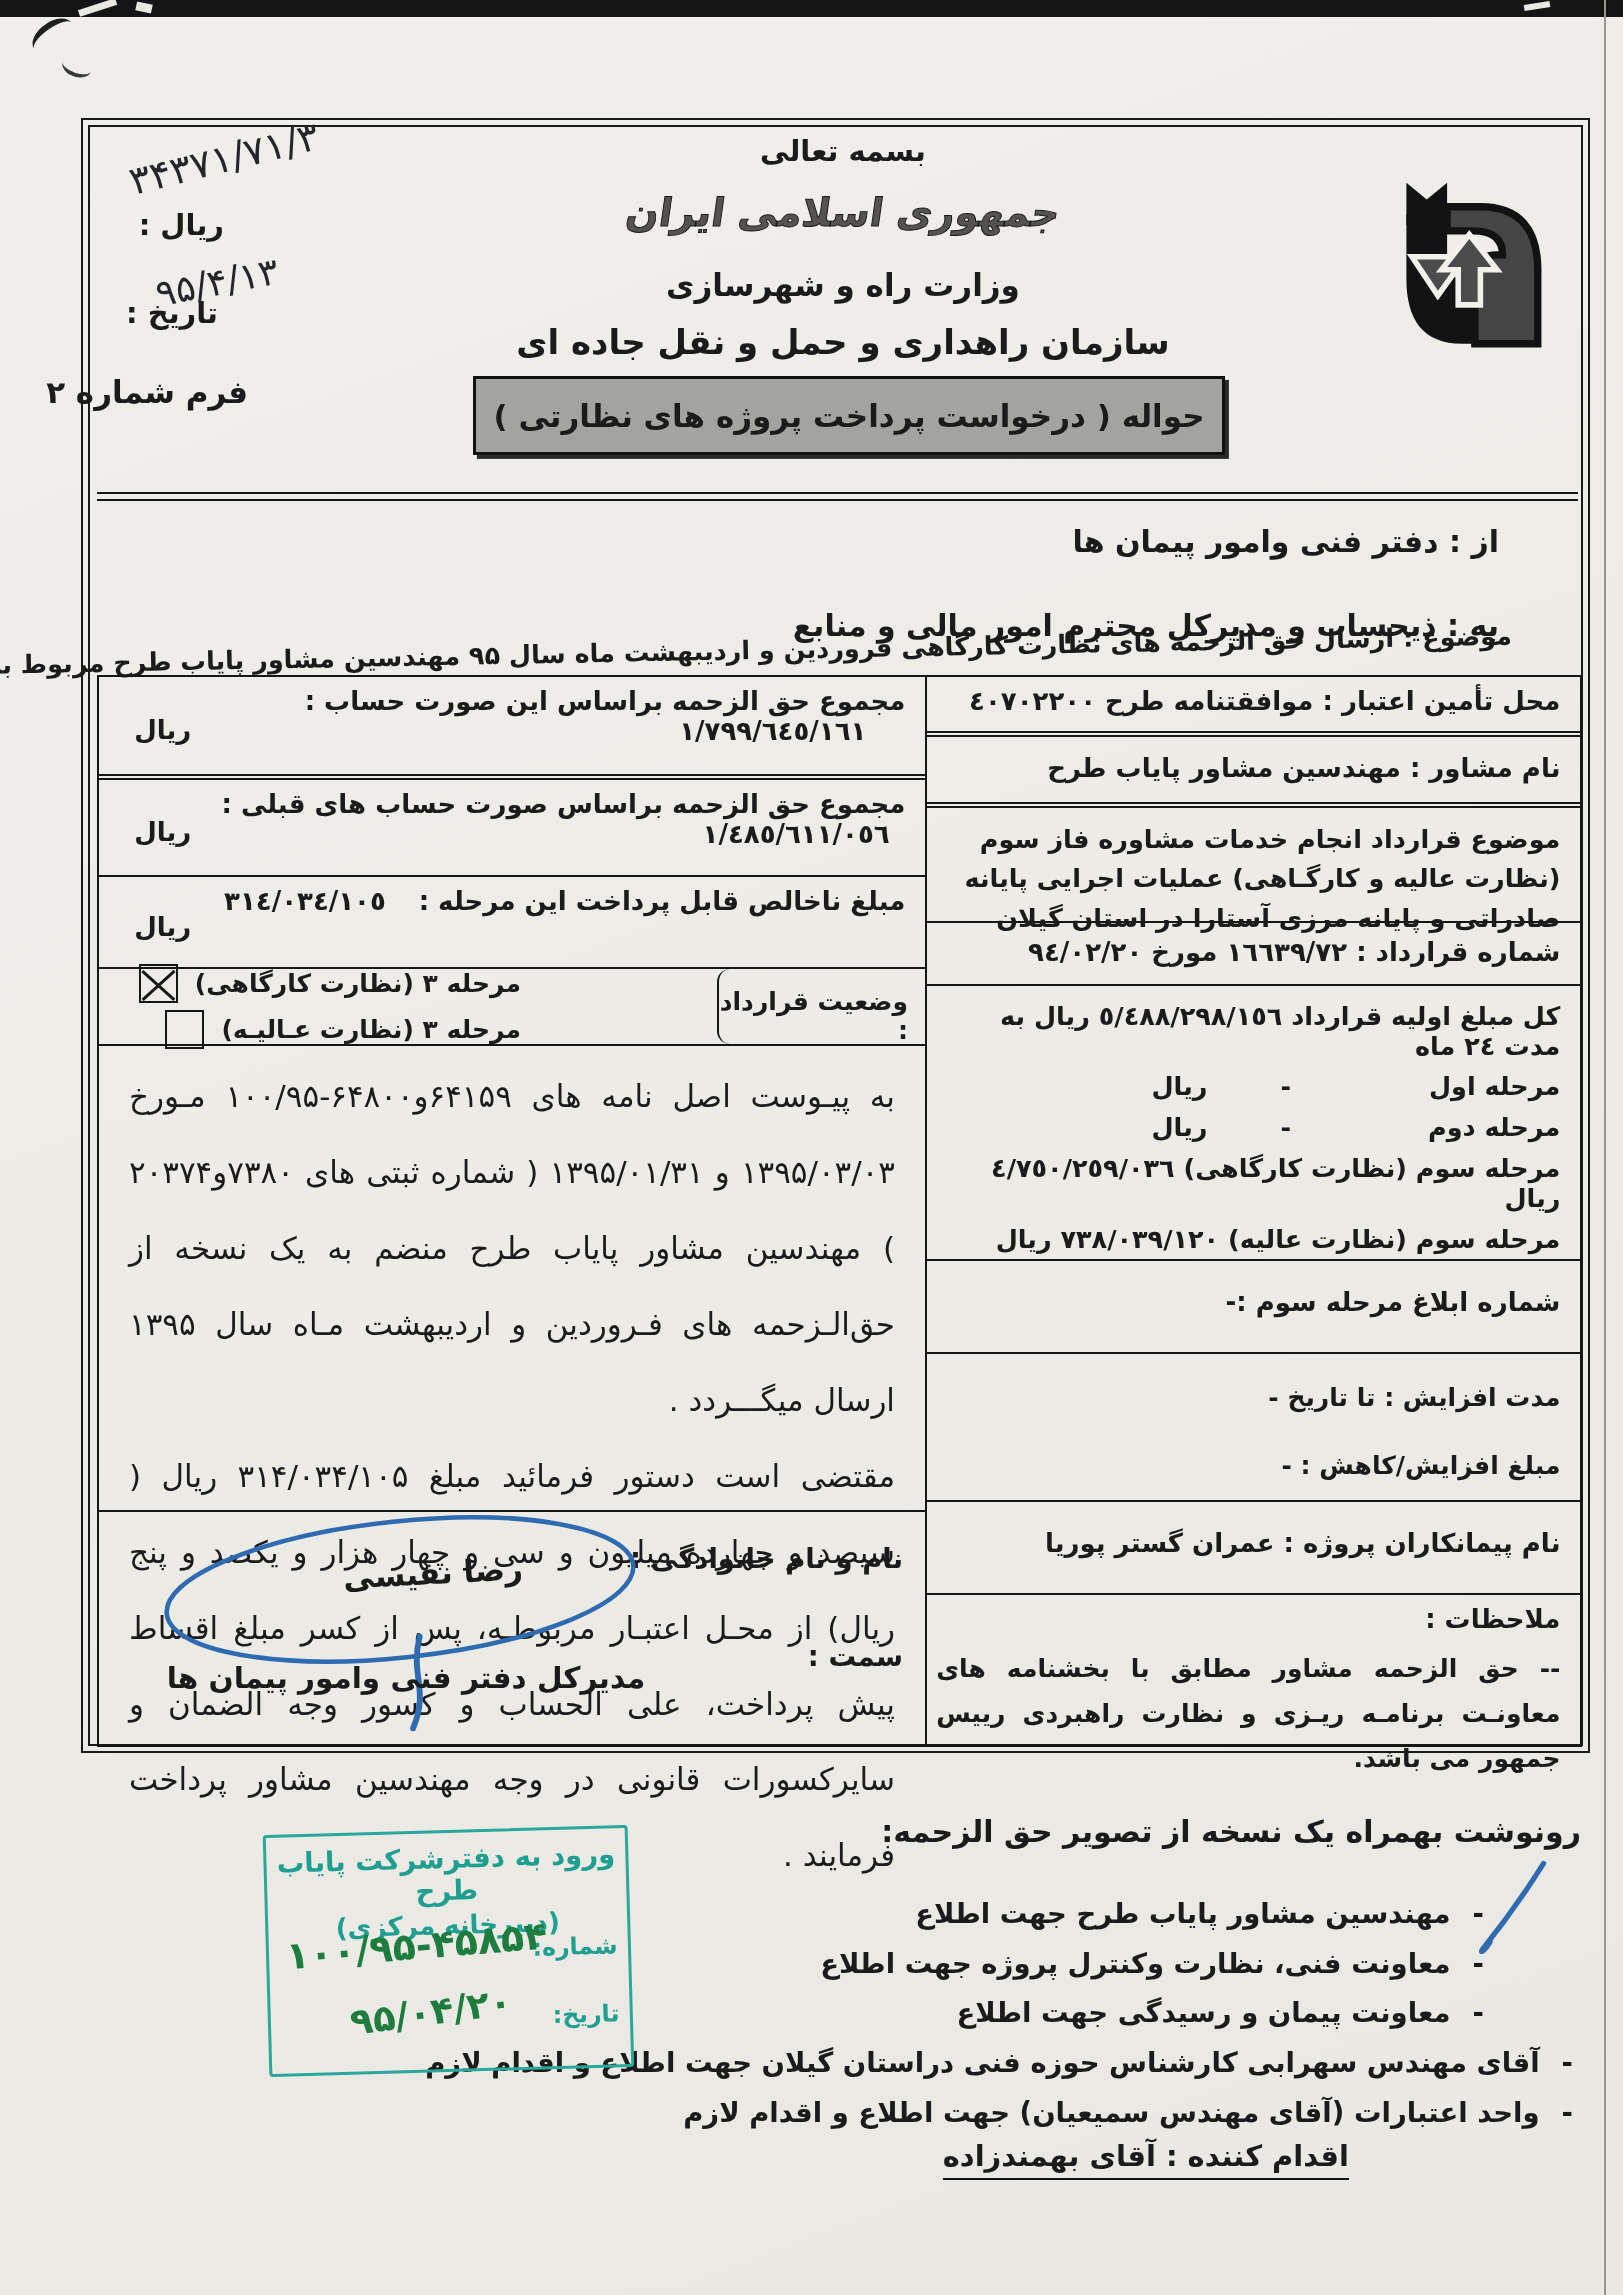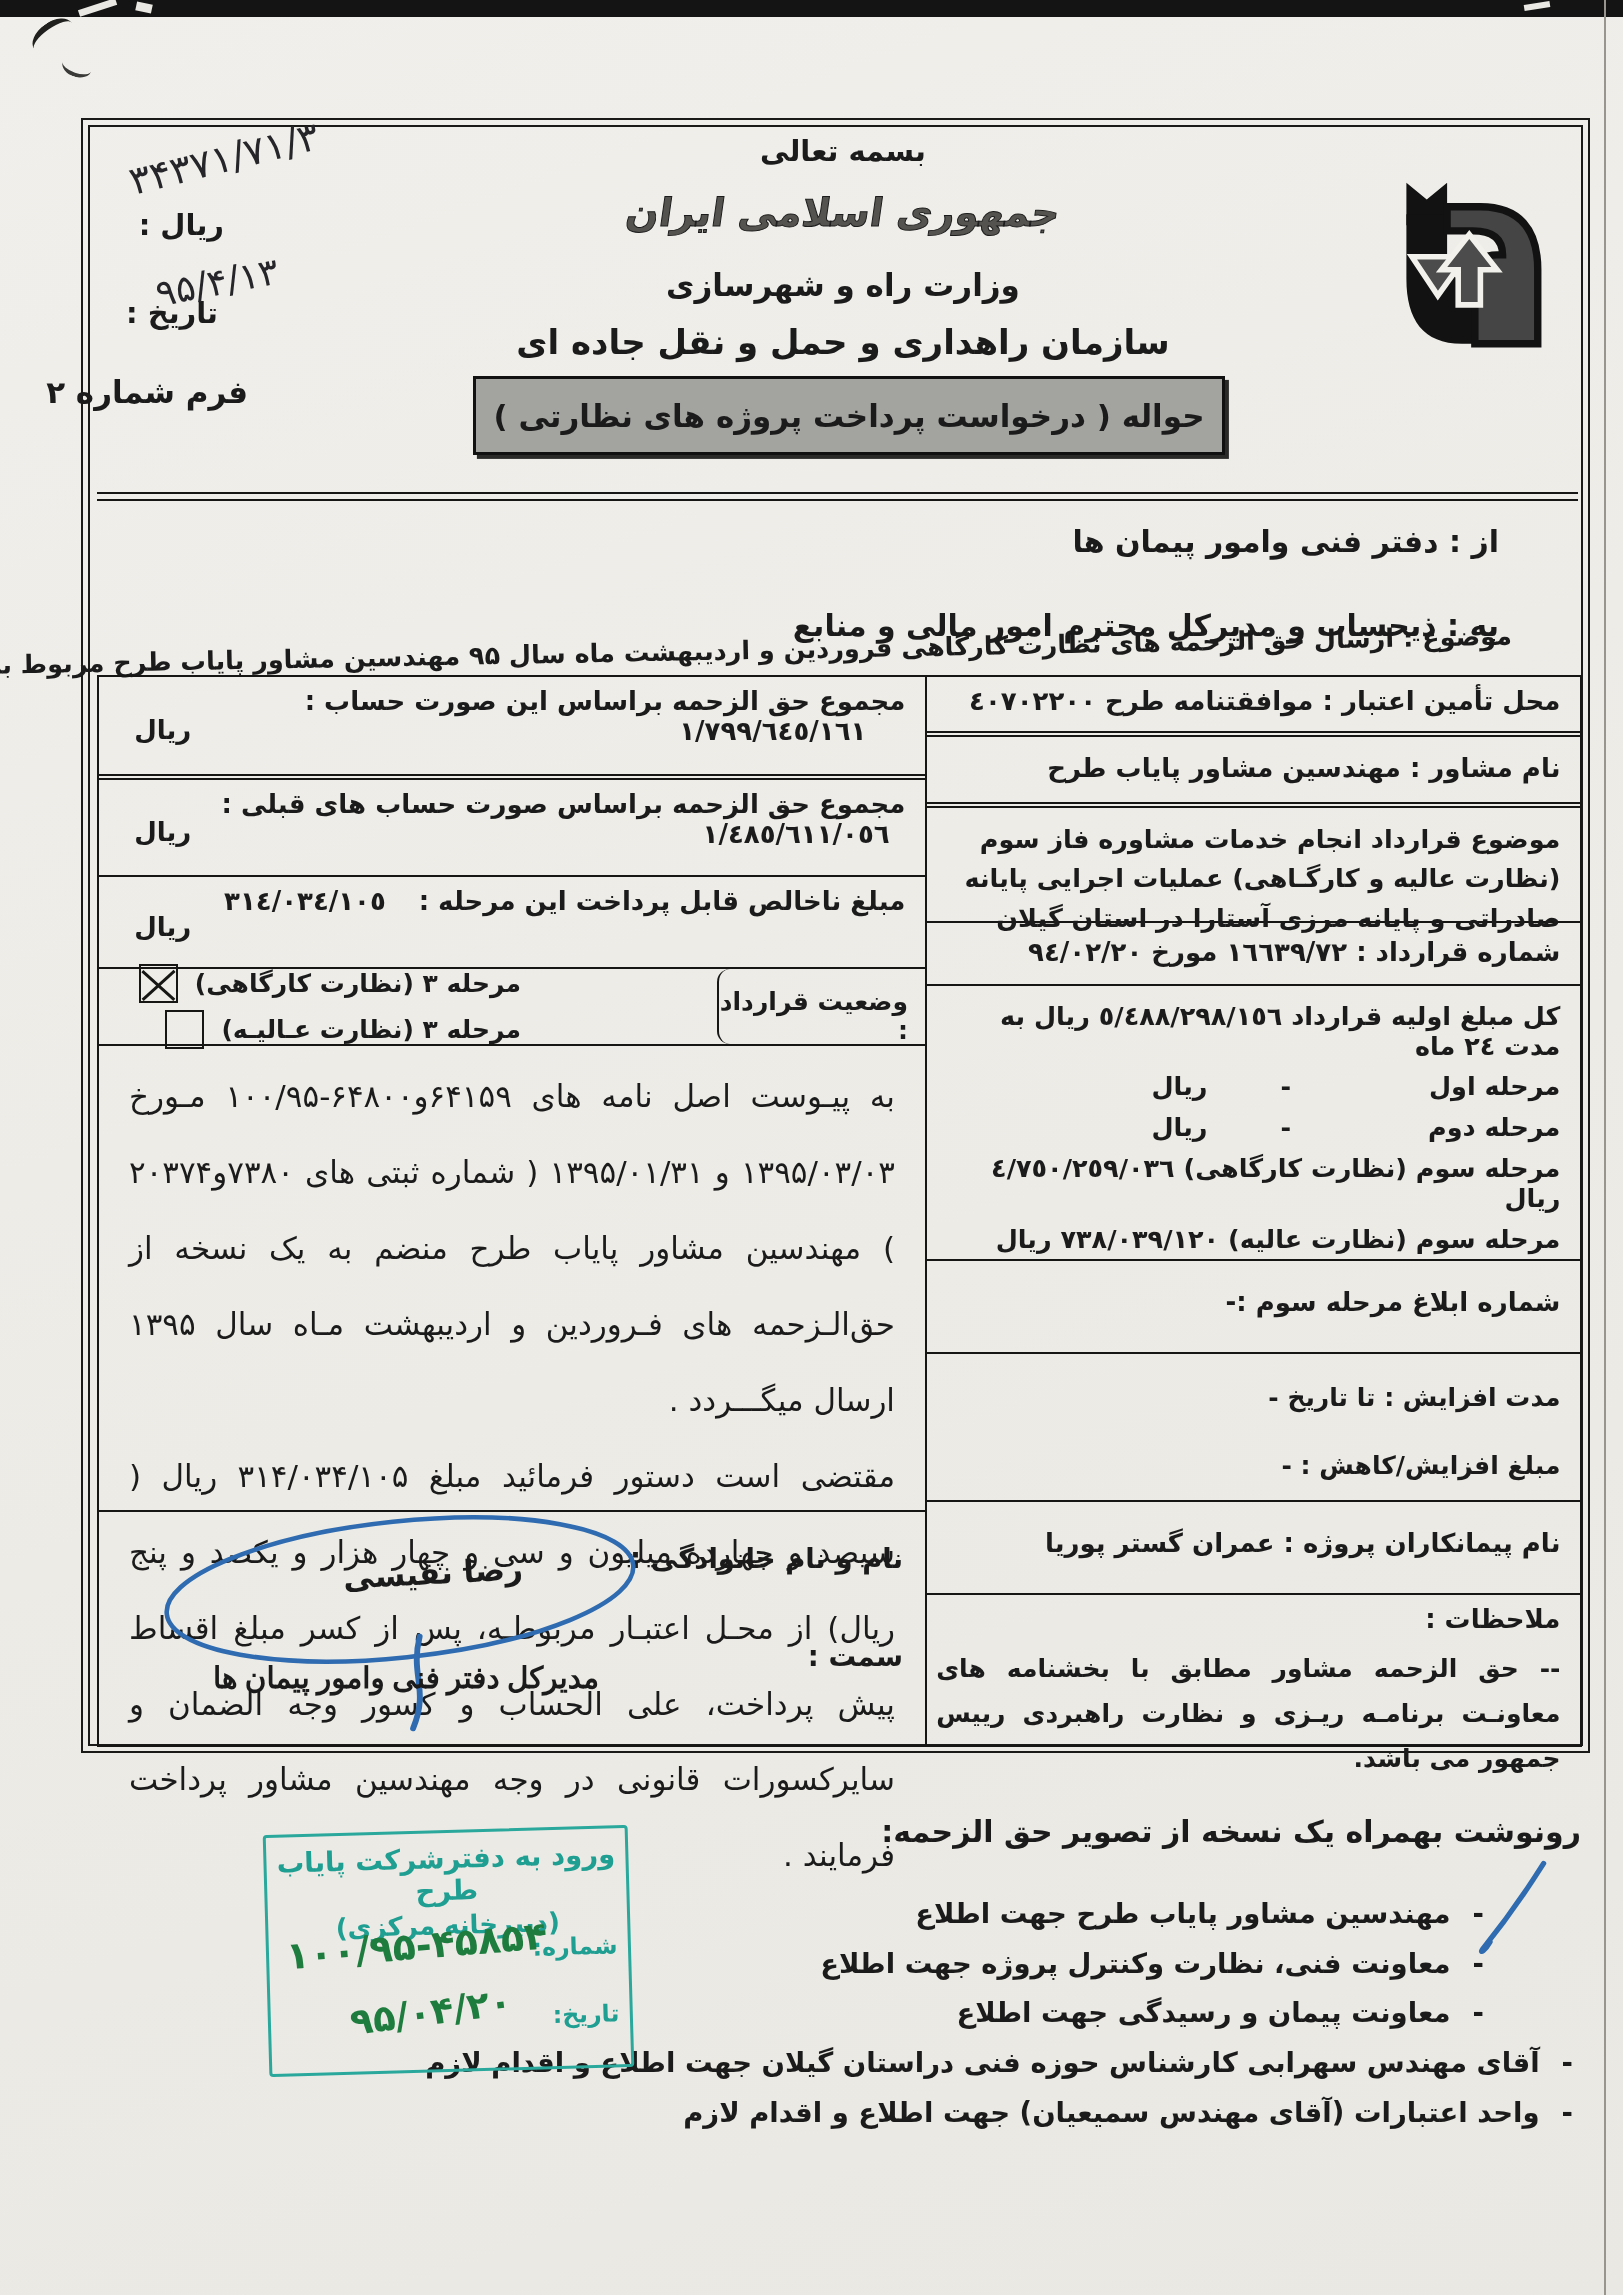--- a/index.html
+++ b/index.html
@@ -243,21 +243,21 @@
       <div class="row last" style="height:223px;position:relative;">
         <div class="abs b" style="right:22px;top:30px;font-size:27.5px;">نام و نام خانوادگی :</div>
         <div class="abs b" style="right:22px;top:128px;font-size:27.5px;">سمت :</div>
 
         <div class="abs" style="left:39px;top:0px;width:524px;height:223px;">
           <svg class="abs" style="left:0;top:0;" width="524" height="223" viewBox="0 0 800 340">
             <ellipse cx="400" cy="118" rx="358" ry="104" transform="rotate(-6 400 118)" fill="none" stroke="#2e6bb0" stroke-width="7"></ellipse>
             <path d="M430 190 C 415 250, 445 270, 420 330" fill="none" stroke="#2e6bb0" stroke-width="9" stroke-linecap="round"></path>
           </svg>
           <div class="abs b sig-name" style="left:164px;top:43px;width:262px;font-size:31px;text-align:center;">رضا نفیسی</div>
-          <div class="abs b" style="left:26px;top:149px;width:484px;font-size:29.5px;text-align:center;font-family:Liberation Serif, serif;">مدیرکل دفتر فنی وامور پیمان ها</div>
+          <div class="abs b" style="left:26px;top:149px;width:484px;font-size:29.5px;text-align:center;">مدیرکل دفتر فنی وامور پیمان ها</div>
         </div>
       </div>
     </div>
   </div>
 
   <div class="abs b" style="right:42px;top:1814px;font-size:30px;">رونوشت بهمراه یک نسخه از تصویر حق الزحمه:</div>
 
   <svg class="abs" style="right:65px;top:1858px;" width="98" height="105" viewBox="0 0 150 160">
     <path d="M128 8 C 104 46, 66 100, 34 140 C 30 146, 38 142, 46 128" fill="none" stroke="#2e6bb0" stroke-width="8" stroke-linecap="round"></path>
   </svg>
@@ -276,20 +276,21 @@
   </div>
   <div class="abs cc-row" style="right:50px;top:2046px;font-size:27.5px;">
     <span>-</span>
     <span>آقای مهندس سهرابی کارشناس حوزه فنی دراستان گیلان جهت اطلاع و اقدام لازم</span>
   </div>
   <div class="abs cc-row" style="right:50px;top:2096px;font-size:27.5px;">
     <span>-</span>
     <span>واحد اعتبارات (آقای مهندس سمیعیان) جهت اطلاع و اقدام لازم</span>
   </div>
 
+  <div class="abs b action-underline" style="right:274px;top:2139px;font-size:29px;">اقدام کننده : آقای بهمندزاده</div>
 
   <div class="abs stamp" style="left:267px;top:1830px;width:359px;height:236px;">
     <div class="ctr" style="margin-top:9.2px;font-size:27.5px;">ورود به دفترشرکت پایاب طرح</div>
     <div class="ctr" style="margin-top:3.9px;font-size:26px;">(دبیرخانه مرکزی)</div>
     <div class="abs" style="right:10.5px;top:103px;font-size:23.6px;">شماره:</div>
     <div class="abs g hand" style="left:17px;top:90px;font-size:38px;font-weight:700;transform:rotate(-3deg);">۱۰۰/۹۵-۴۵۸۵۴</div>
     <div class="abs" style="right:10.5px;top:171px;font-size:23.6px;">تاریخ:</div>
     <div class="abs g hand" style="left:79px;top:157px;font-size:37px;font-weight:700;transform:rotate(-6deg);">۹۵/۰۴/۲۰</div>
   </div>
 

